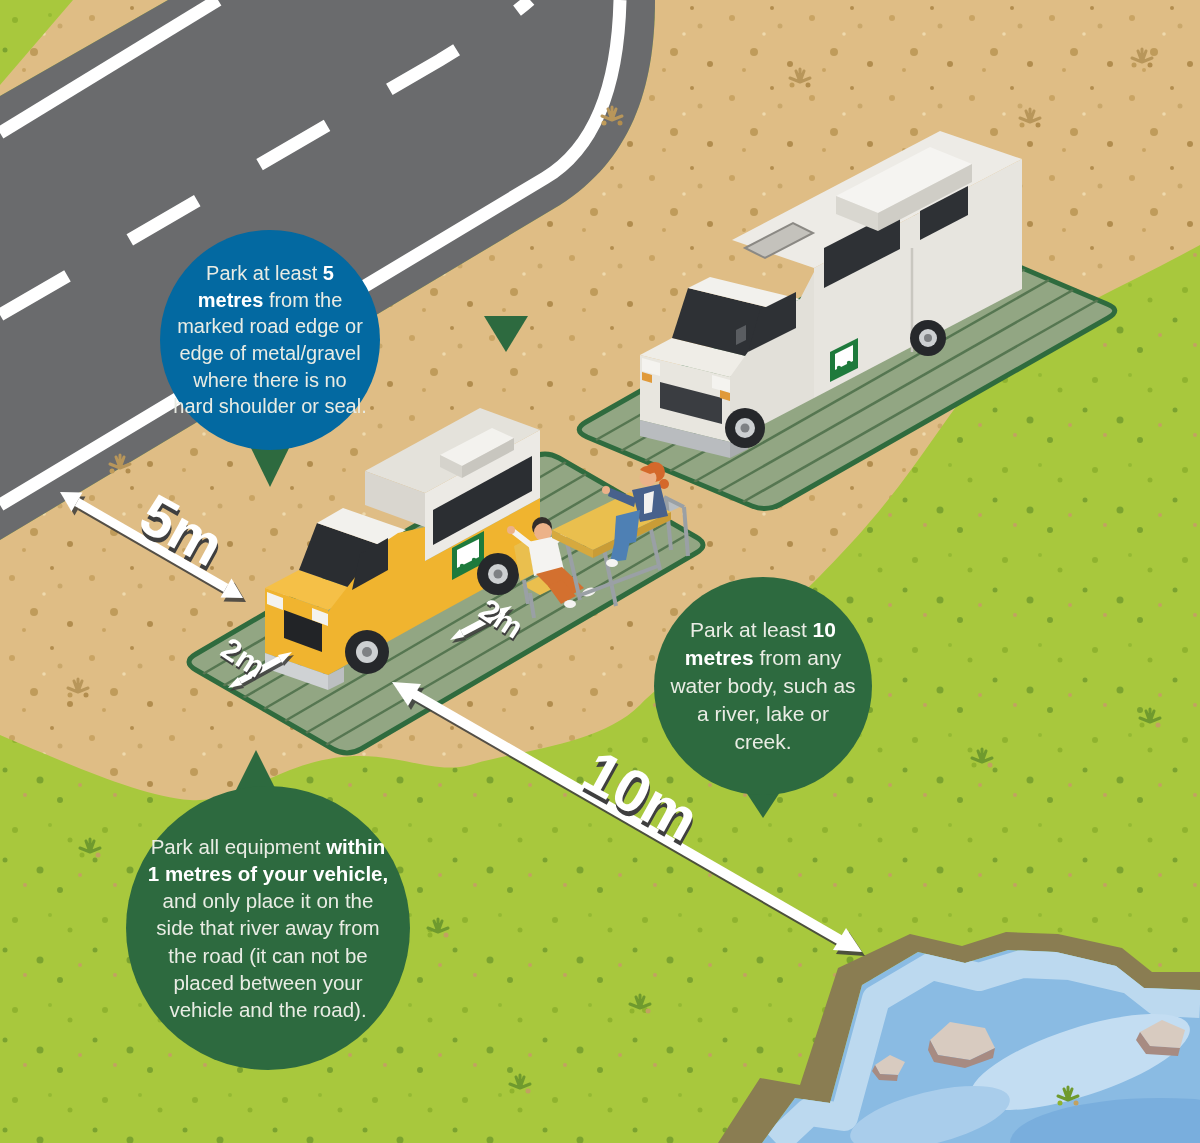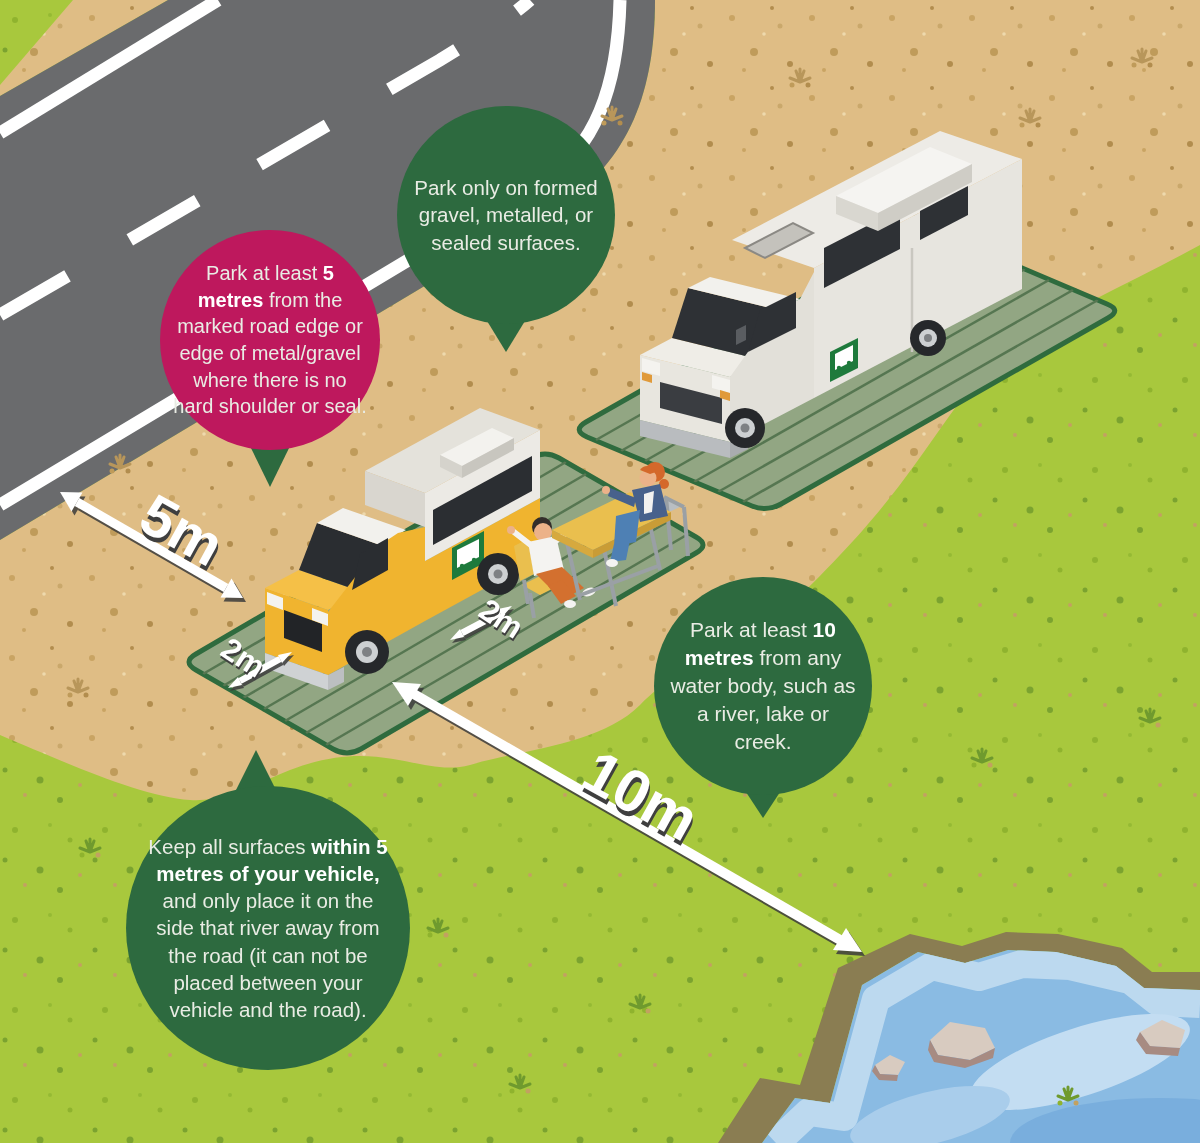--- a/index.html
+++ b/index.html
@@ -329,26 +329,23 @@
   </g>
 
   <g>
     <polygon points="484,316 528,316 506,352" fill="#2d6a3f"></polygon>
     <polygon points="248,442 292,442 270,487" fill="#2d6a3f"></polygon>
     <polygon points="742,786 784,786 763,818" fill="#2d6a3f"></polygon>
     <polygon points="234,794 278,794 256,750" fill="#2d6a3f"></polygon>
   </g>
 </svg>
 
-<div class="bubble bub-surfaces" style="background: rgb(45, 106, 63);">
-  <p><span>Park only on formed gravel, metalled, or sealed surfaces.</span></p>
-</div>
-<div class="bubble bub-road" style="background: #be185d;">
+<div class="bubble bub-road" style="background: #0369a1;">
   <p><span>Park at least </span><span class="b">5 metres</span><span> from the marked road edge or edge of metal/gravel where there is no hard shoulder or seal.</span></p>
 </div>
 <div class="bubble bub-water" style="background: rgb(45, 106, 63);">
   <p><span>Park at least </span><span class="b">10 metres</span><span> from any water body, such as a river, lake or creek.</span></p>
 </div>
 <div class="bubble bub-equip" style="background: rgb(45, 106, 63);">
-  <p><span>Keep all surfaces </span><span class="b">within 5 metres of your vehicle,</span><span> and only place it on the side that river away from the road (it can not be placed between your vehicle and the road).</span></p>
+  <p><span>Park all equipment </span><span class="b">within 1 metres of your vehicle,</span><span> and only place it on the side that river away from the road (it can not be placed between your vehicle and the road).</span></p>
 </div>
 
 </div>
 
 </body></html>

